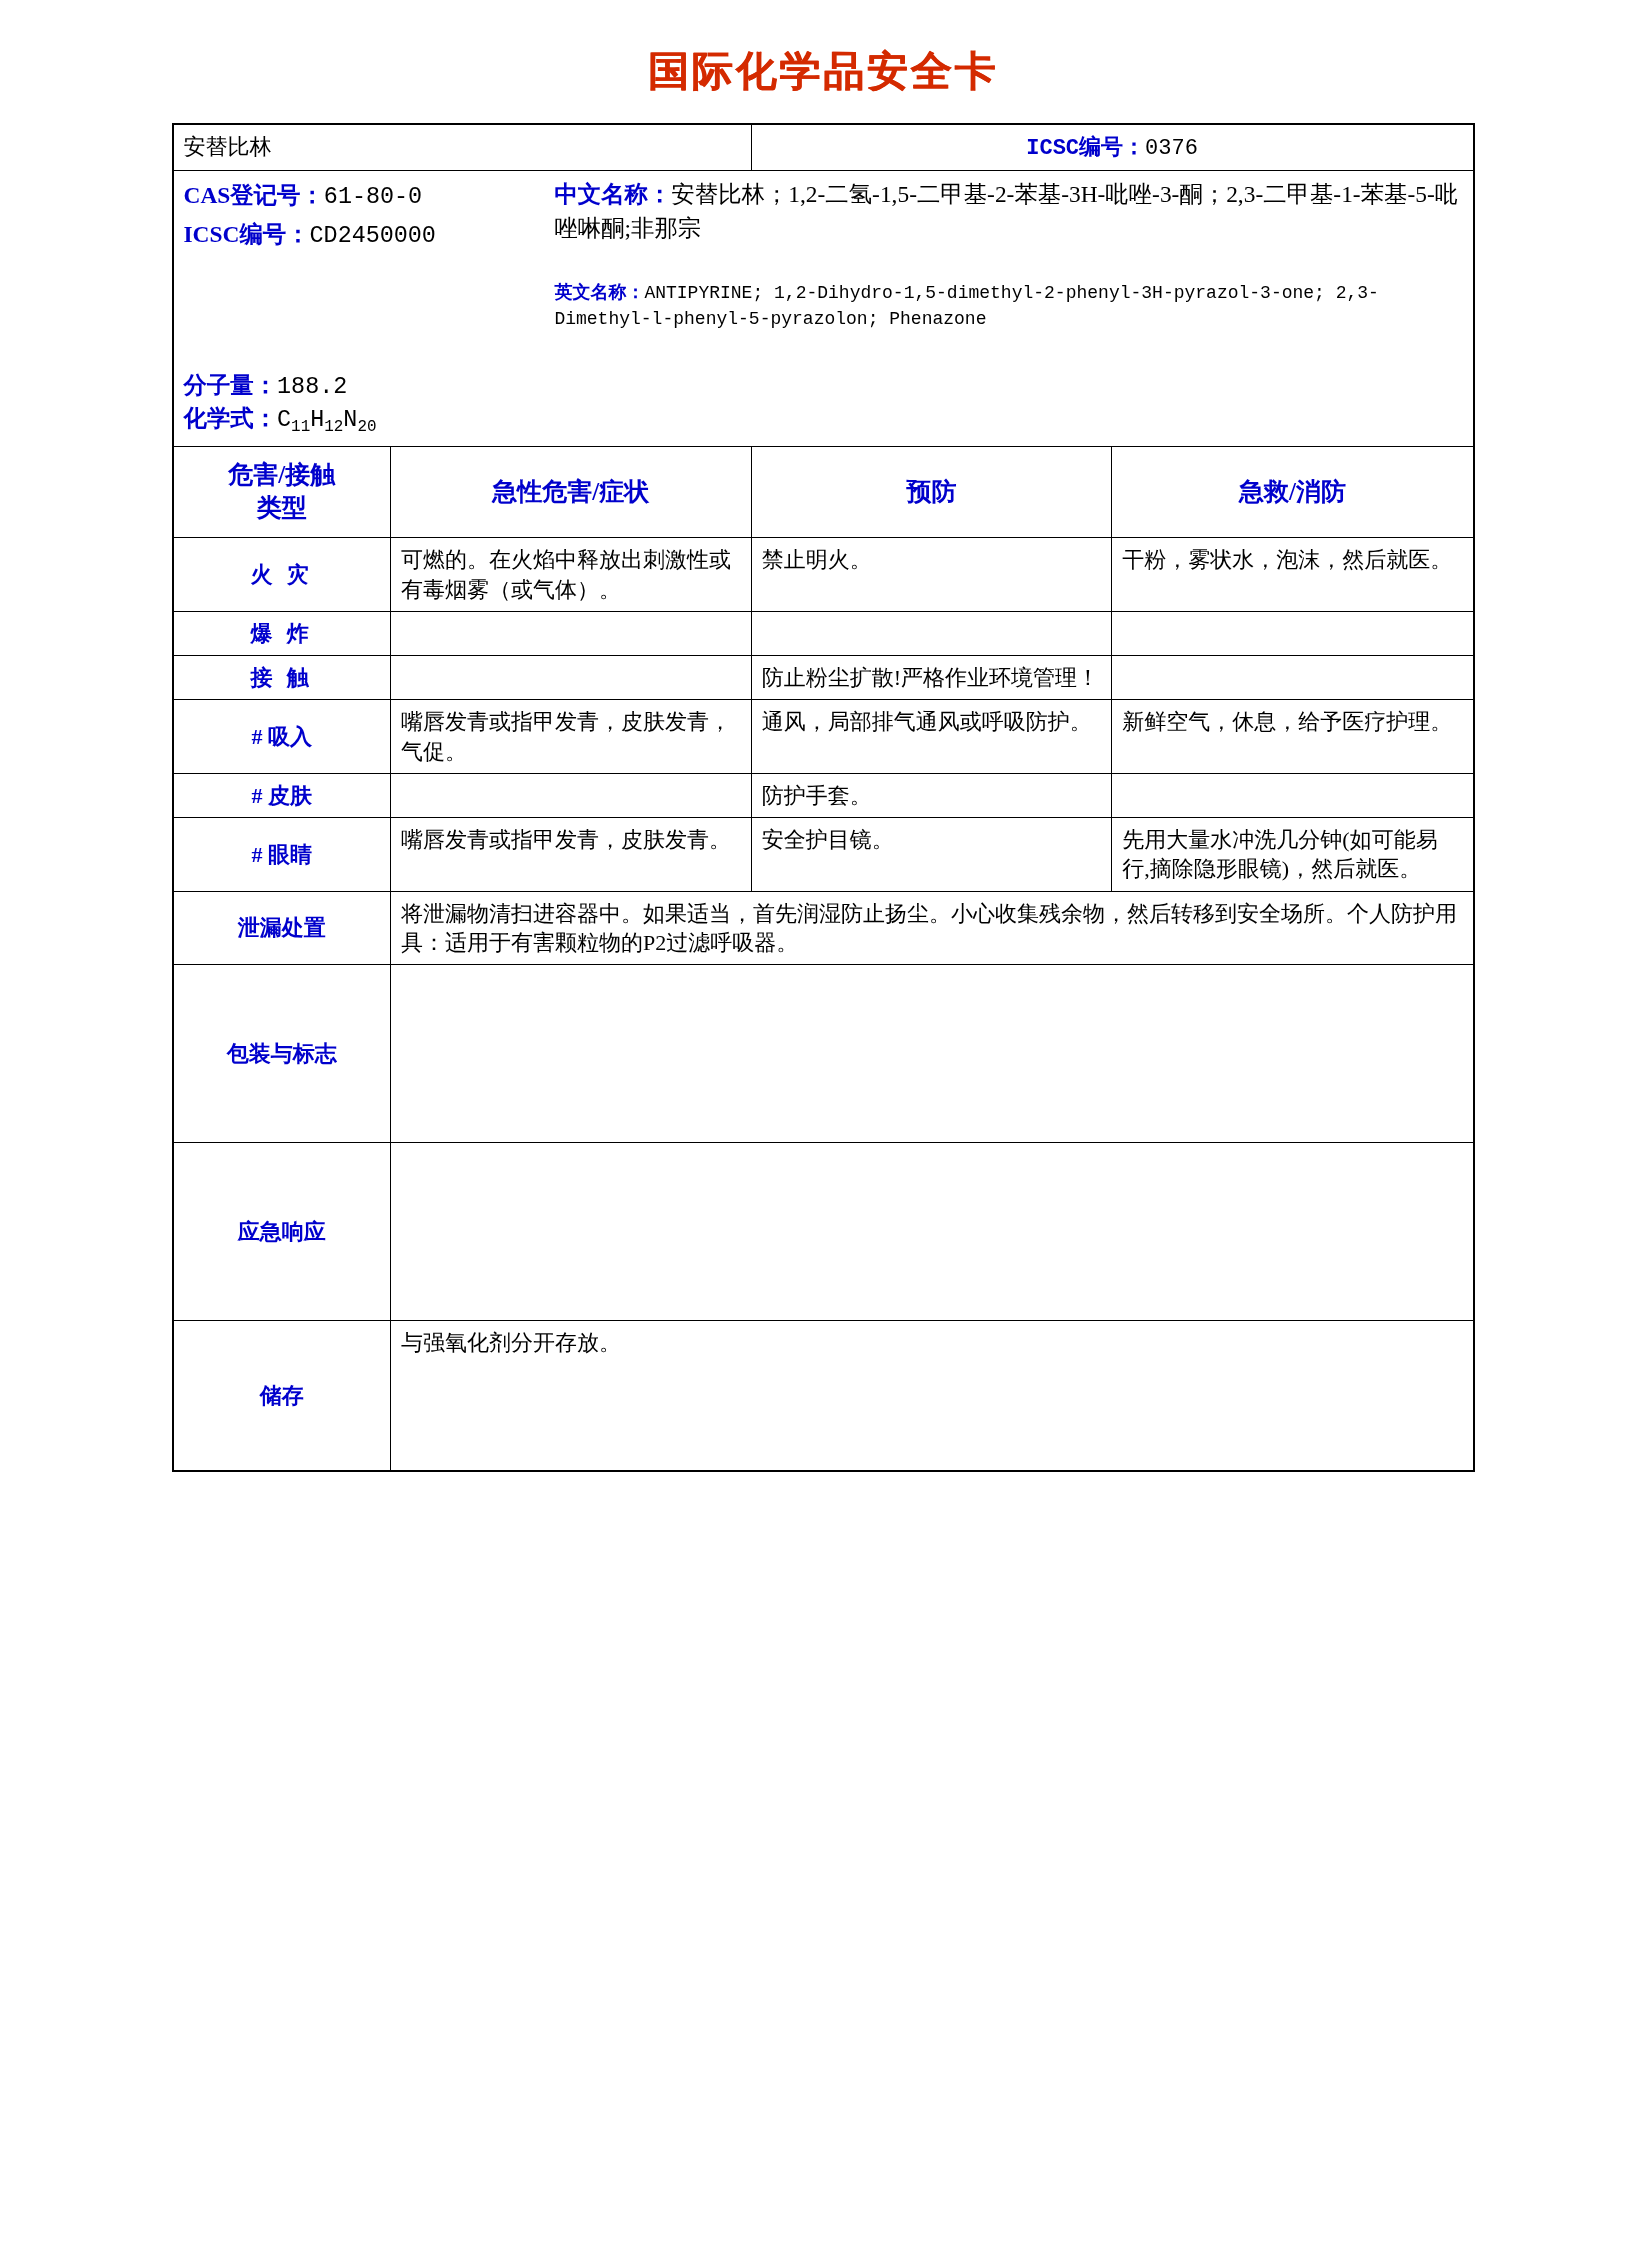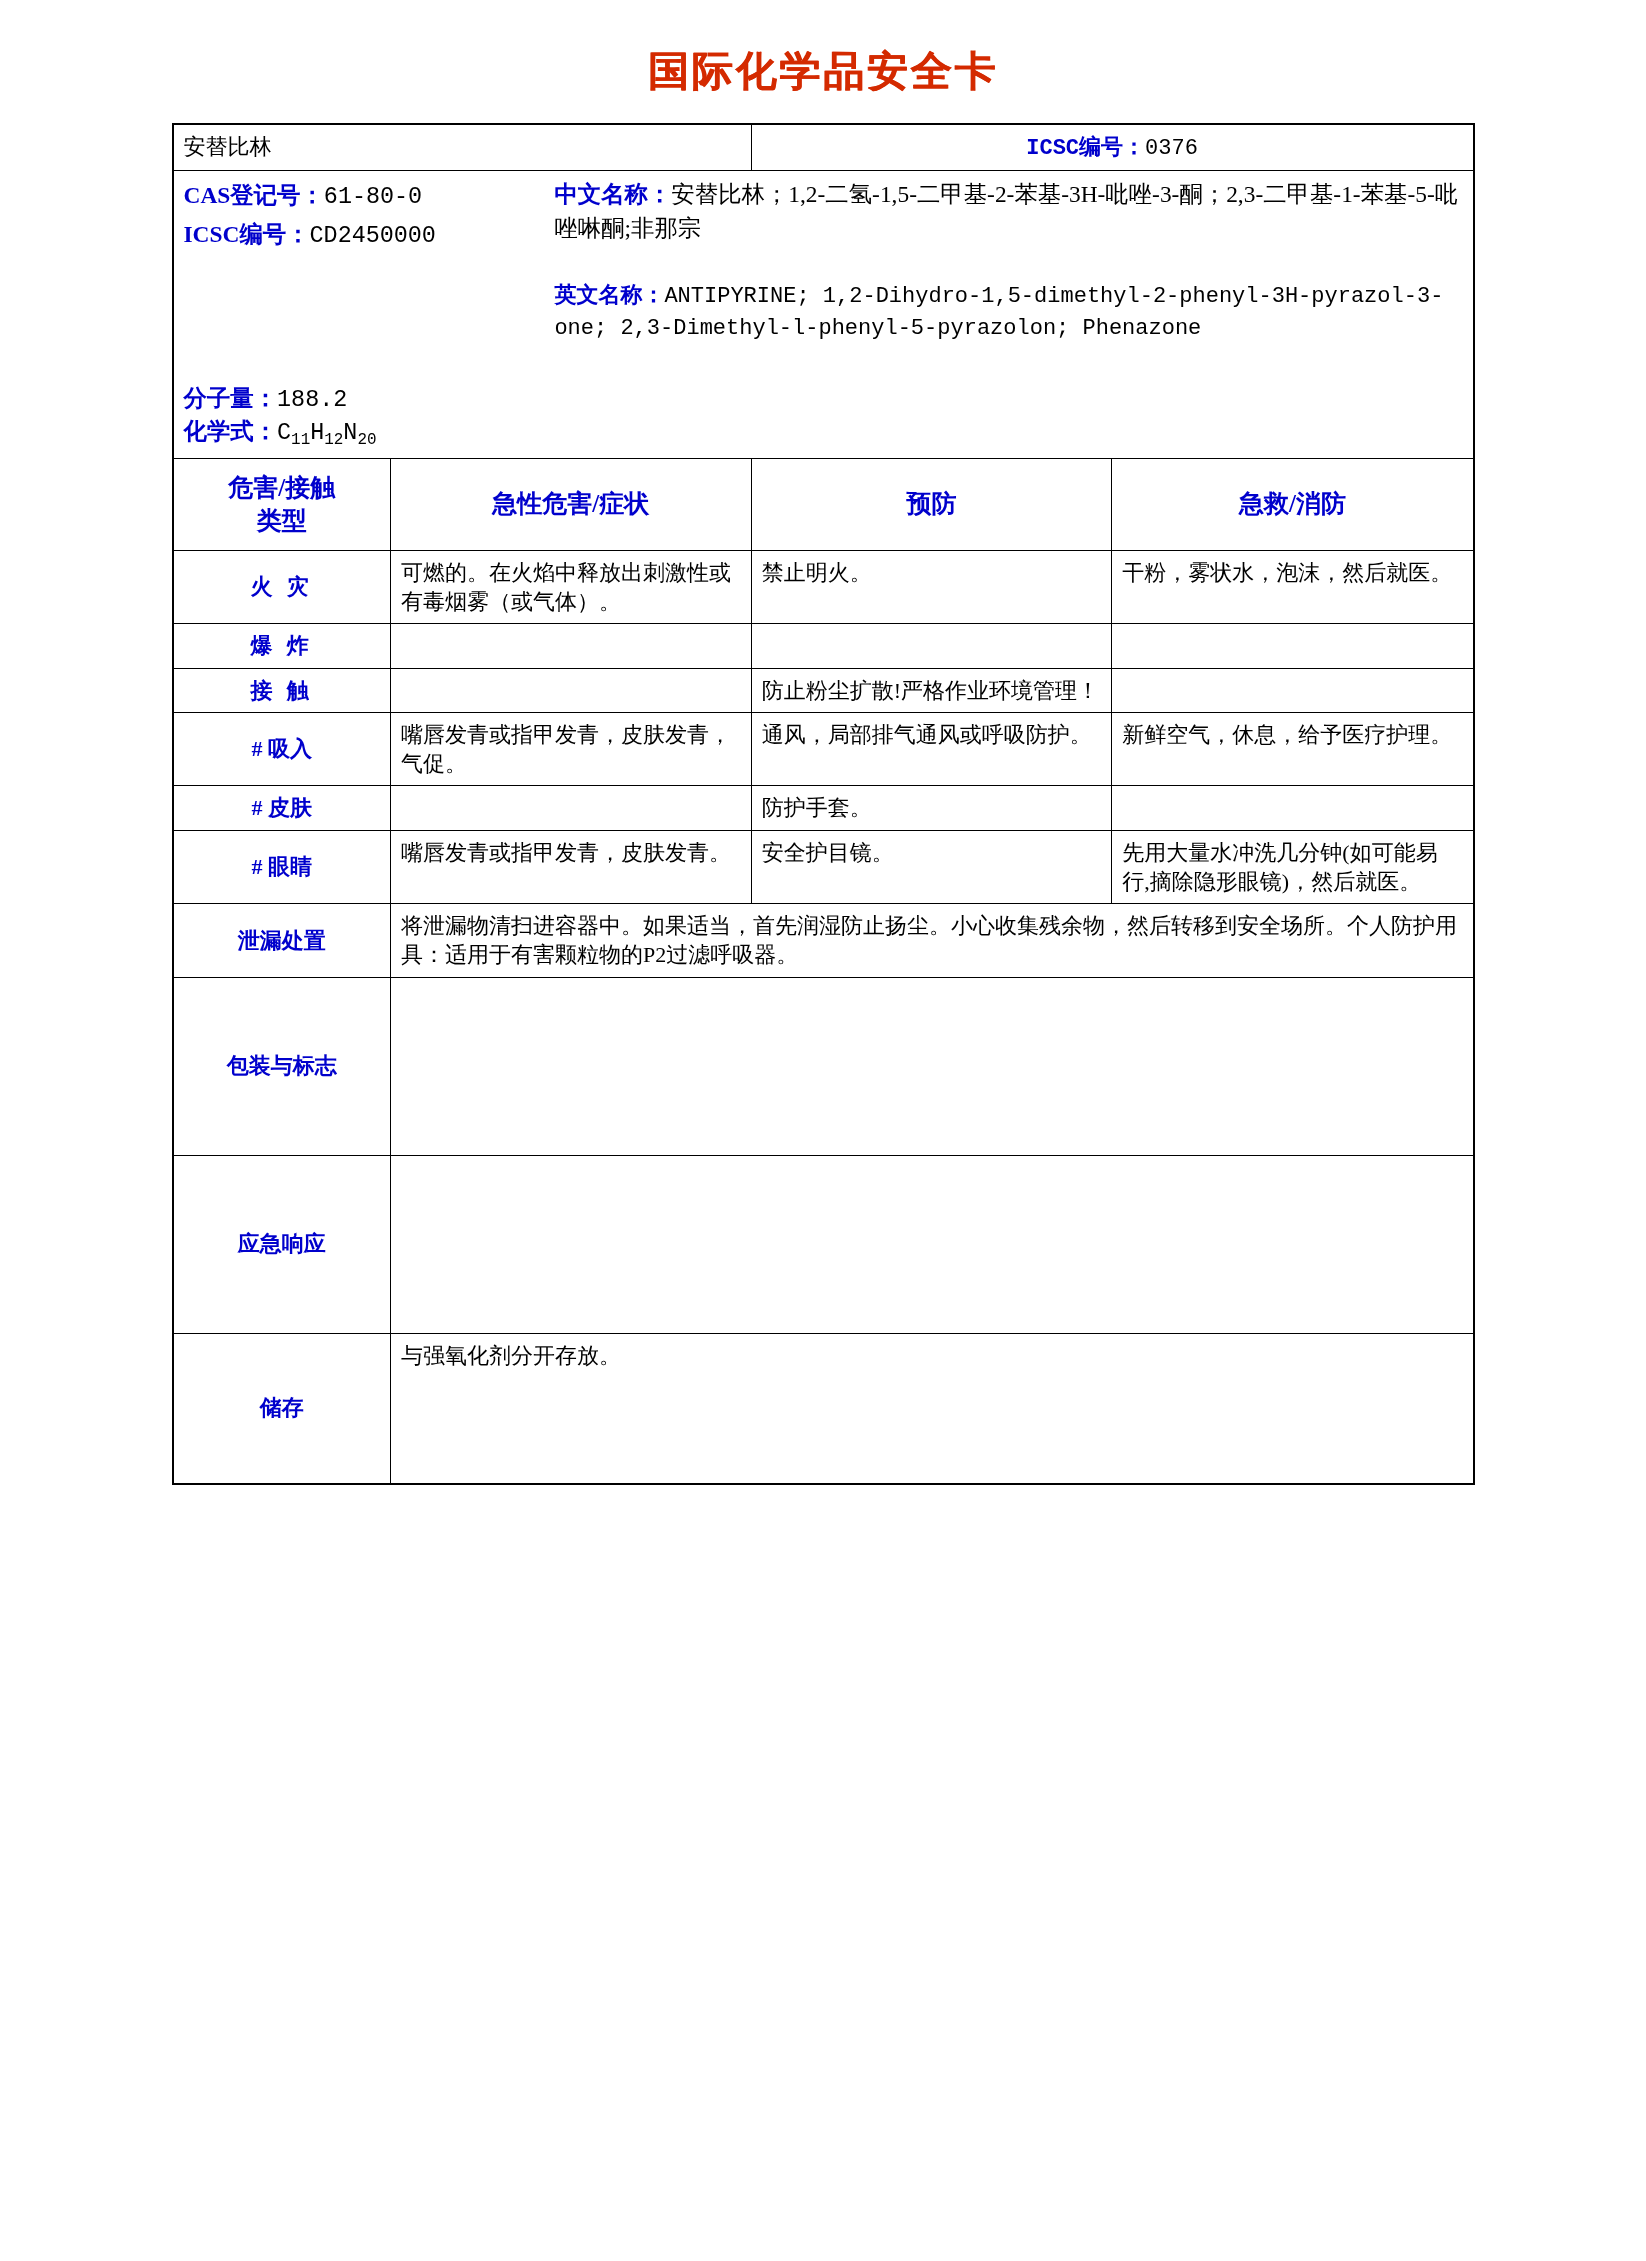--- a/index.html
+++ b/index.html
@@ -93,21 +93,21 @@
   .id-line {
     font-size: 23.4px;
     line-height: 1.5;
     margin-bottom: 1.4px;
   }
   .names-cn {
     font-size: 23.4px;
     line-height: 1.45;
   }
   .names-en {
-    font-size: 22px;
+    font-size: 18px;
     line-height: 1.45;
     margin-top: 33px;
     font-family: "Liberation Mono", monospace;
   }
   .names-en .lbl {
     font-family: "Liberation Serif", serif;
   }
   .mw-row {
     display: flex;
     width: 100%;

